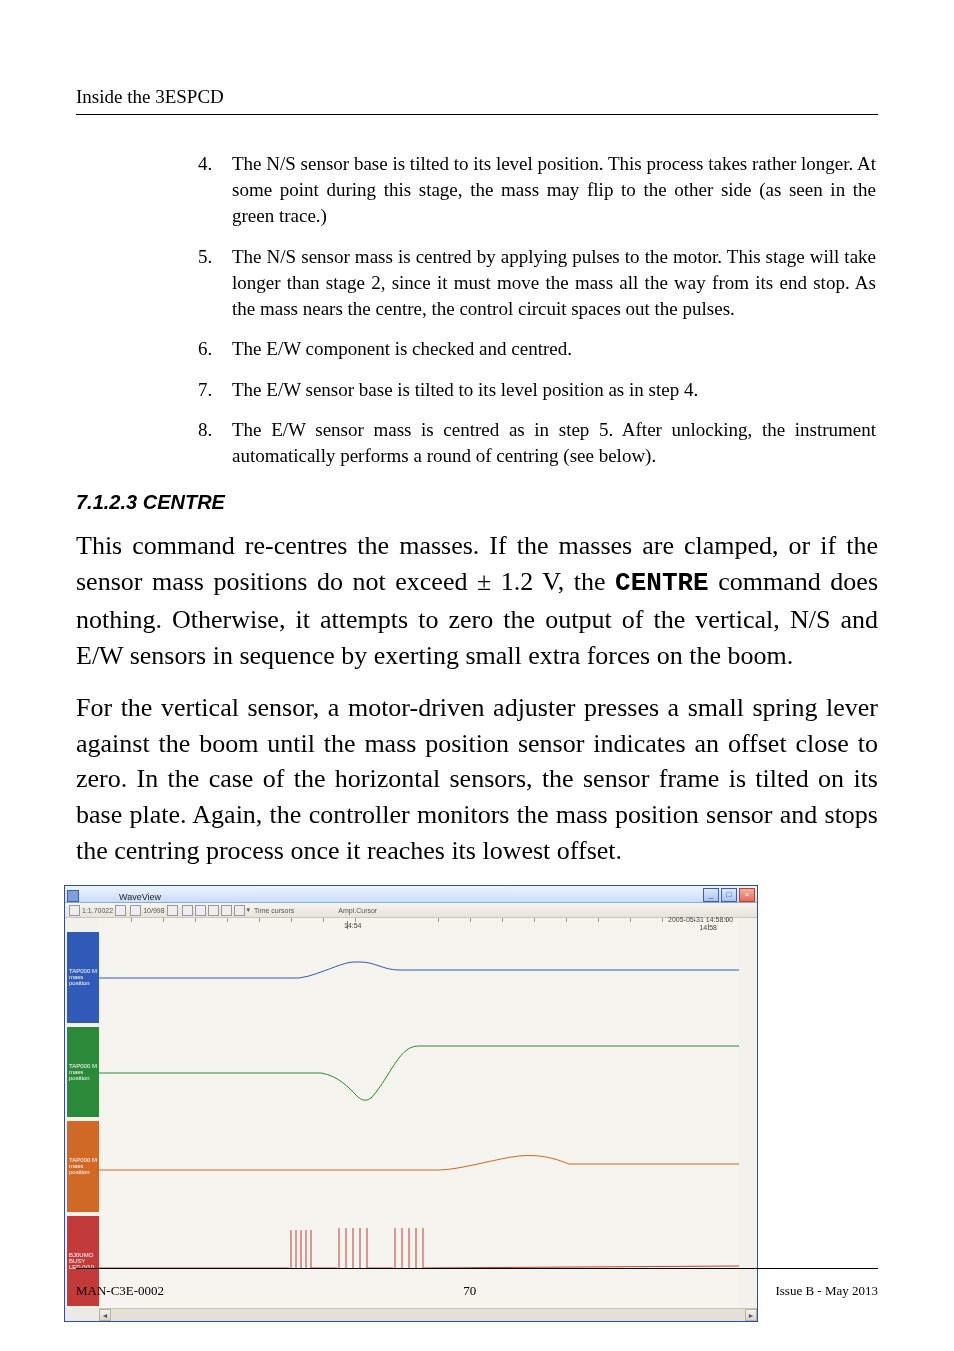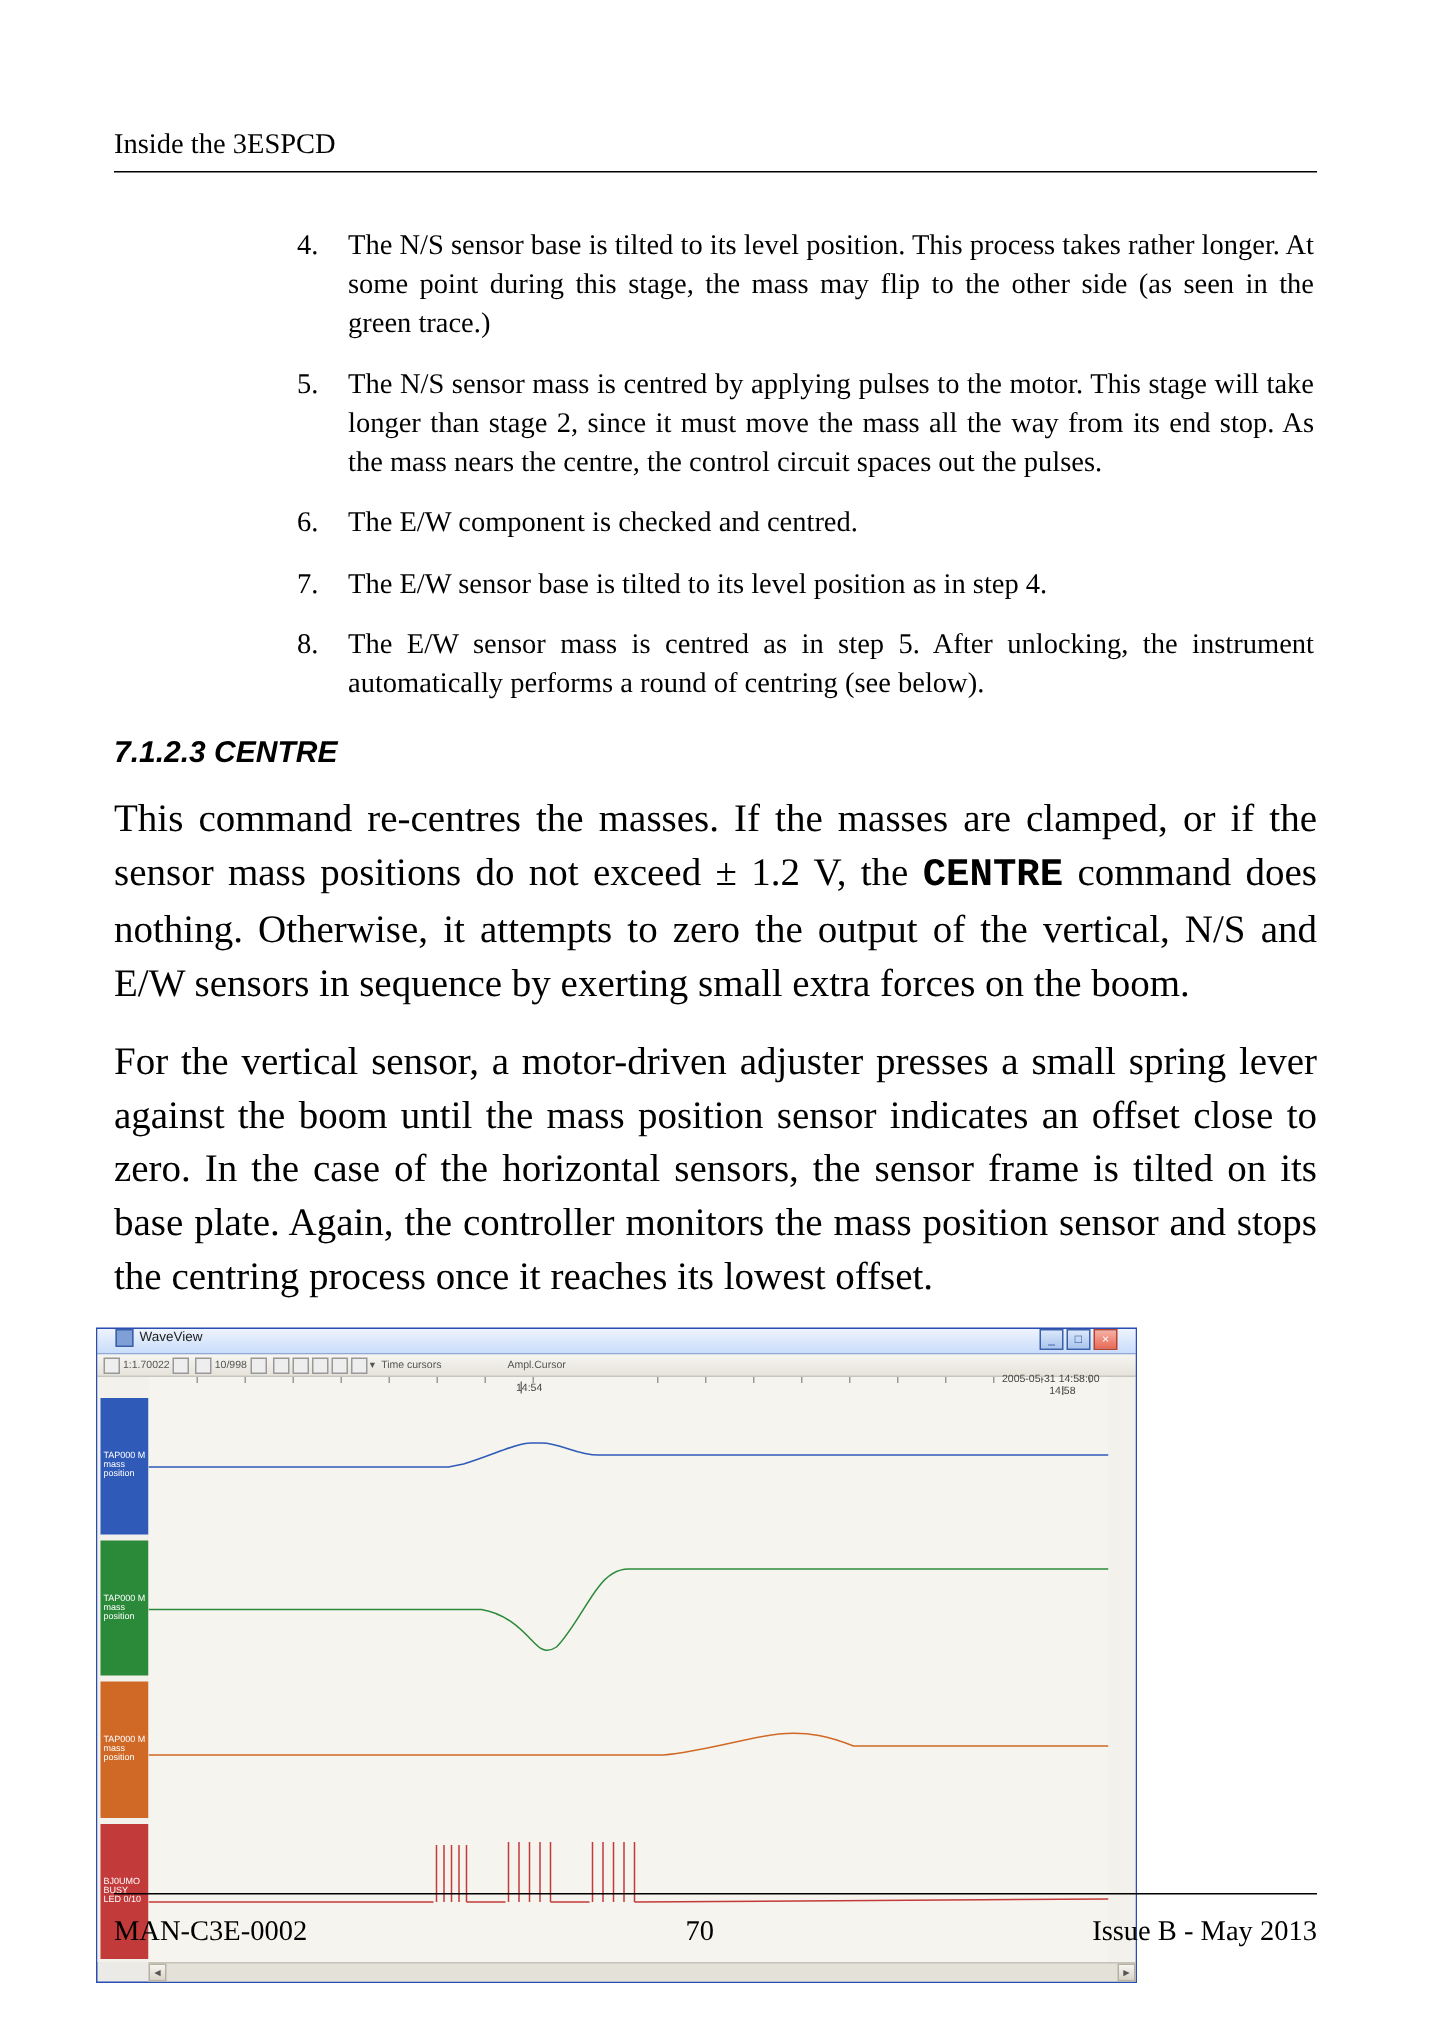--- a/index.html
+++ b/index.html
@@ -74,25 +74,26 @@
   .wv-window {
     width: 692px;
     border: 1px solid #2a4db0;
     background: #eceae6;
     position: relative;
     font-family: Tahoma, Arial, sans-serif;
     font-size: 8px;
   }
   .wv-titlebar {
     display: flex;
-    align-items: flex-start;
+    align-items: flex-end;
     height: 16px;
     background: linear-gradient(#eef3fd, #c9ddfb);
     border-bottom: 1px solid #8ea9d8;
-    padding: 0 12px;
+    padding: 0 2px;
+    gap: 36px;
   }
   .wv-appicon {
     width: 10px; height: 10px;
     background: #7ea0d6; border:1px solid #3b5fa8;
     margin-right: 4px;
   }
   .wv-title {
     flex: 1;
     color: #222;
     font-size: 9px;
@@ -183,21 +184,21 @@
   }
   .sb-left{left:0;} .sb-right{right:0;}
   .footer {
     position: absolute;
     left: 76px; right: 76px;
     bottom: 52px;
     border-top: 1px solid #000;
     padding-top: 14px;
     display: flex;
     justify-content: space-between;
-    font-size: 19px;
+    font-size: 13px;
   }
 </style>
 </head>
 <body>
 
 <div class="page">
   <div class="header">
     <span>Inside the 3ESPCD</span>
   </div>
 

